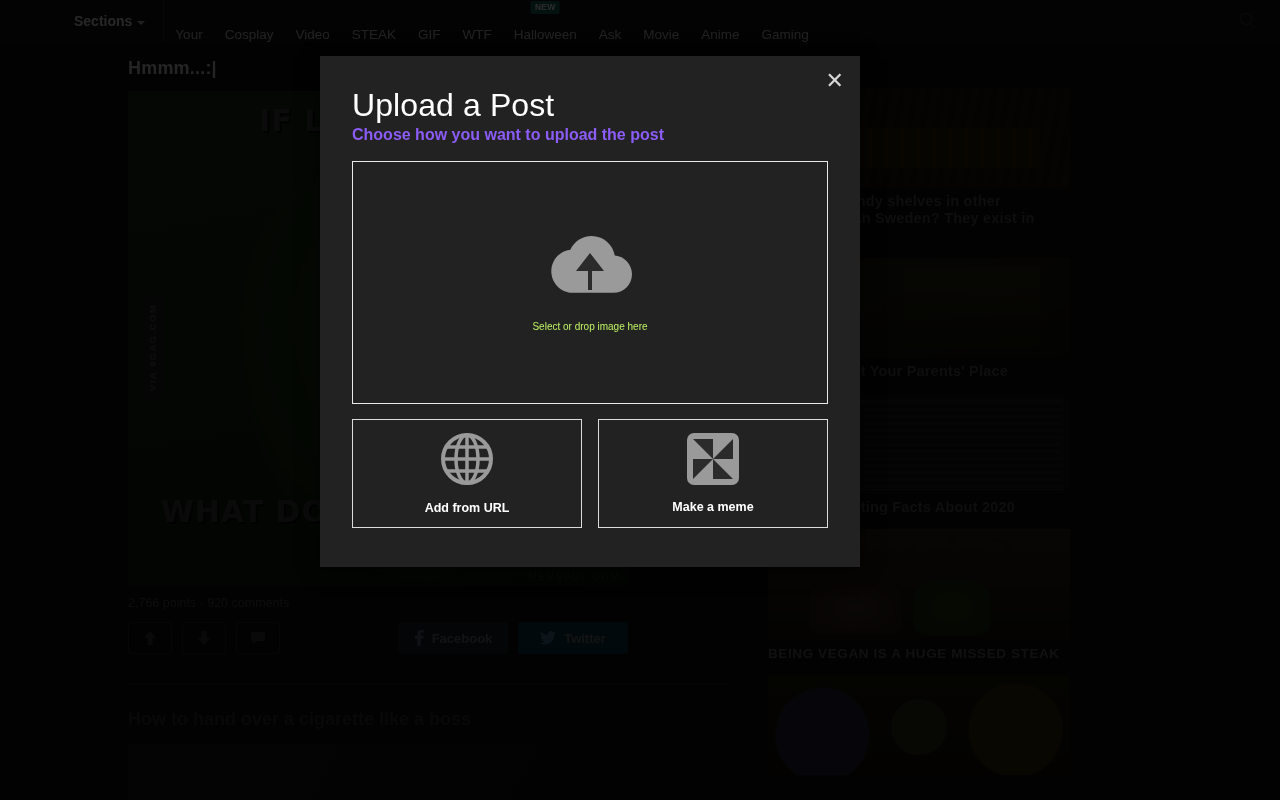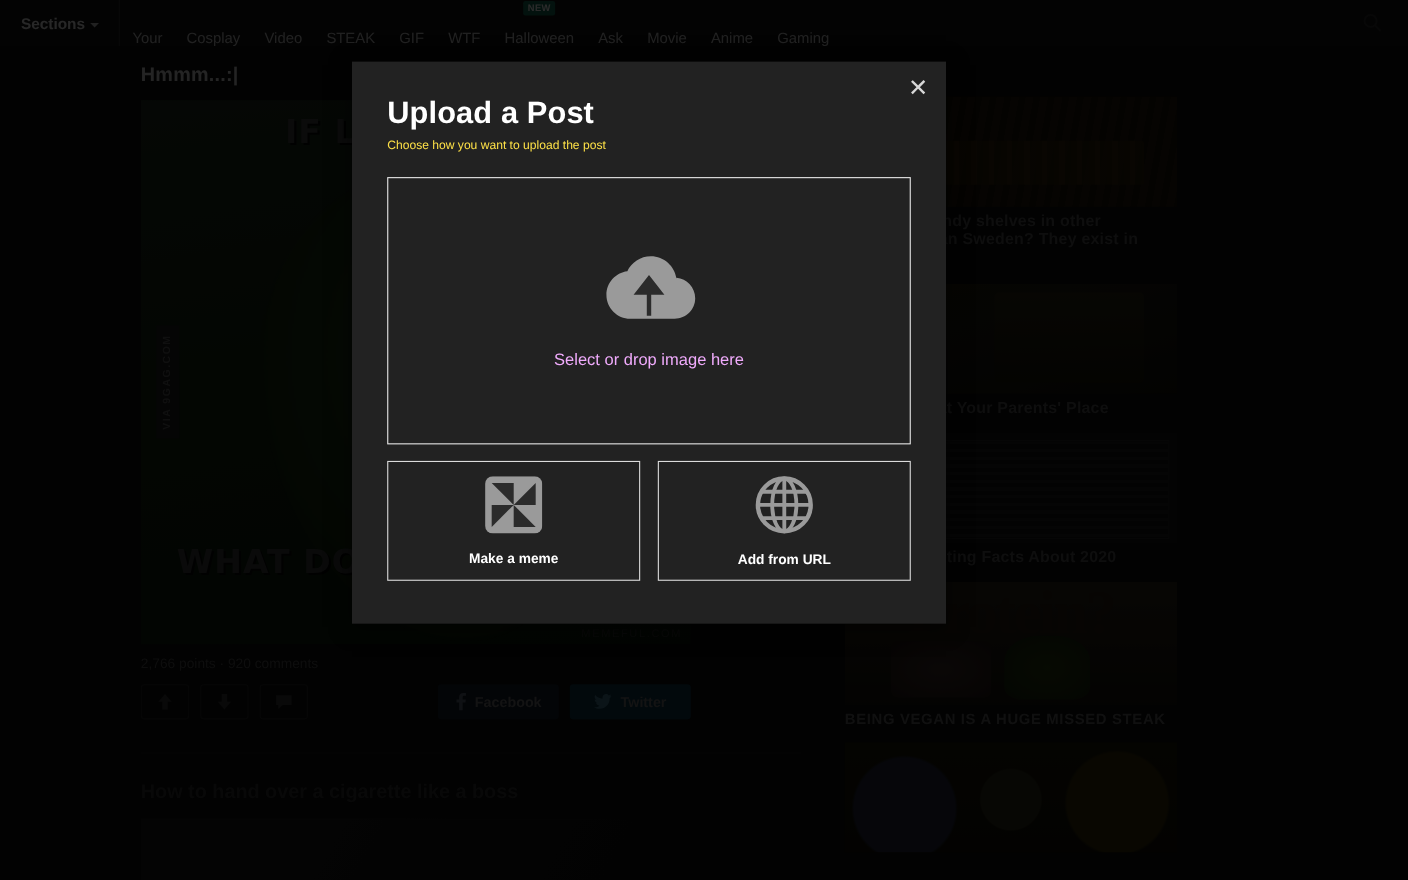--- a/index.html
+++ b/index.html
@@ -15,23 +15,24 @@
   #page-behind { position: absolute; inset: 0; }
 
   
   .navbar {
     position: absolute; top: 0; left: 0; width: 1280px; height: 42px;
     background: #151515;
     display: flex; align-items: center;
   }
   .nav-sections {
     display: flex; align-items: center; gap: 5px;
-    padding: 0 18px 0 19px; height: 42px;
+    padding: 0 18px 0 38px; height: 42px;
     font-size: 14px; font-weight: bold; color: #d6d6d6;
     border-right: 1px solid #2a2a2a;
+    margin-left: 36px;
   }
   .caret {
     width: 0; height: 0; display: inline-block;
     border-left: 4px solid transparent; border-right: 4px solid transparent;
     border-top: 4px solid #b5b5b5; margin-top: 3px;
   }
   .nav-links { display: flex; align-items: center; height: 42px; }
   .nav-link {
     position: relative; padding: 0 11px; height: 42px;
     display: flex; align-items: flex-end;
@@ -172,33 +173,33 @@
     background: #222222;
     box-shadow: 0 3px 18px rgba(0,0,0,.6);
   }
   .modal-close {
     position: absolute; right: 16px; top: 14px;
     font-size: 22px; line-height: 1; color: #d8d8d8; font-weight: bold;
     font-family: "DejaVu Sans", sans-serif;
   }
   .modal-title {
     position: absolute; left: 32px; top: 31px;
-    font-size: 28px; font-weight: bold; color: #ffffff; letter-spacing: .1px;
+    font-size: 32px; font-weight: normal; color: #ffffff; letter-spacing: .1px;
   }
   .modal-sub {
     position: absolute; left: 32px; top: 70px;
-    font-size: 11px; font-weight: normal; color: #fde047;
+    font-size: 16px; font-weight: bold; color: #8b5cf6;
   }
   .dropzone {
     position: absolute; left: 32px; top: 105px;
     width: 476px; height: 243px;
     border: 1px solid #e9e9e9; background: #222222;
     display: flex; flex-direction: column; align-items: center; justify-content: center;
   }
-  .dz-label { margin-top: 20px; font-size: 15px; color: #f0abfc; }
+  .dz-label { margin-top: 20px; font-size: 10px; color: #bef264; }
   .choice-row {
     position: absolute; left: 32px; top: 363px;
     width: 476px; display: flex; gap: 16px;
   }
   .choice {
     width: 230px; height: 109px; border: 1px solid #dcdcdc; background: #222222;
     display: flex; flex-direction: column; align-items: center; justify-content: center;
   }
   .choice-label { margin-top: 11px; font-size: 12.5px; font-weight: bold; color: #ffffff; }
 </style>
@@ -347,39 +348,39 @@
           <path d="M69 26.5C67.4 15 57.6 6 45.7 6 36.2 6 28 11.6 24.3 19.7 13.6 21 5.3 30.1 5.3 41.2 5.3 53.1 15 62.8 26.9 62.8h40.4C77.7 62.8 86 54.5 86 44.2c0-9.9-7.6-17.9-17-18.7z" fill="#9a9a9a" transform="translate(-1,-3)"></path>
           <path d="M41 57 V38 H29 L43 20 L57 38 H45 V57 Z" fill="#2b2b2b"></path>
         </svg>
       </span>
       <div class="dz-label">Select or drop image here</div>
     </div>
 
     <div class="choice-row">
       <div class="choice">
         <span>
-          <svg width="52" height="52" viewBox="0 0 52 52">
-            <rect x="0" y="0" width="52" height="52" rx="7" fill="#9a9a9a"></rect>
-            <path d="M6 6 H26 V26 Z" fill="#2b2b2b"></path>
-            <path d="M46 6 V26 H26 Z" fill="#2b2b2b"></path>
-            <path d="M46 46 H26 V26 Z" fill="#2b2b2b"></path>
-            <path d="M6 46 V26 H26 Z" fill="#2b2b2b"></path>
-          </svg>
-        </span>
-        <div class="choice-label">Make a meme</div>
-      </div>
-      <div class="choice">
-        <span>
           <svg width="54" height="54" viewBox="0 0 54 54">
             <circle cx="27" cy="27" r="24" fill="none" stroke="#9a9a9a" stroke-width="4"></circle>
             <ellipse cx="27" cy="27" rx="11" ry="24" fill="none" stroke="#9a9a9a" stroke-width="3.5"></ellipse>
             <line x1="3" y1="27" x2="51" y2="27" stroke="#9a9a9a" stroke-width="3.5"></line>
             <line x1="7" y1="15" x2="47" y2="15" stroke="#9a9a9a" stroke-width="3.5"></line>
             <line x1="7" y1="39" x2="47" y2="39" stroke="#9a9a9a" stroke-width="3.5"></line>
             <line x1="27" y1="3" x2="27" y2="51" stroke="#9a9a9a" stroke-width="3.5"></line>
           </svg>
         </span>
         <div class="choice-label">Add from URL</div>
       </div>
+      <div class="choice">
+        <span>
+          <svg width="52" height="52" viewBox="0 0 52 52">
+            <rect x="0" y="0" width="52" height="52" rx="7" fill="#9a9a9a"></rect>
+            <path d="M6 6 H26 V26 Z" fill="#2b2b2b"></path>
+            <path d="M46 6 V26 H26 Z" fill="#2b2b2b"></path>
+            <path d="M46 46 H26 V26 Z" fill="#2b2b2b"></path>
+            <path d="M6 46 V26 H26 Z" fill="#2b2b2b"></path>
+          </svg>
+        </span>
+        <div class="choice-label">Make a meme</div>
+      </div>
     </div>
   </div>
 
 </div>
 
 </body></html>

